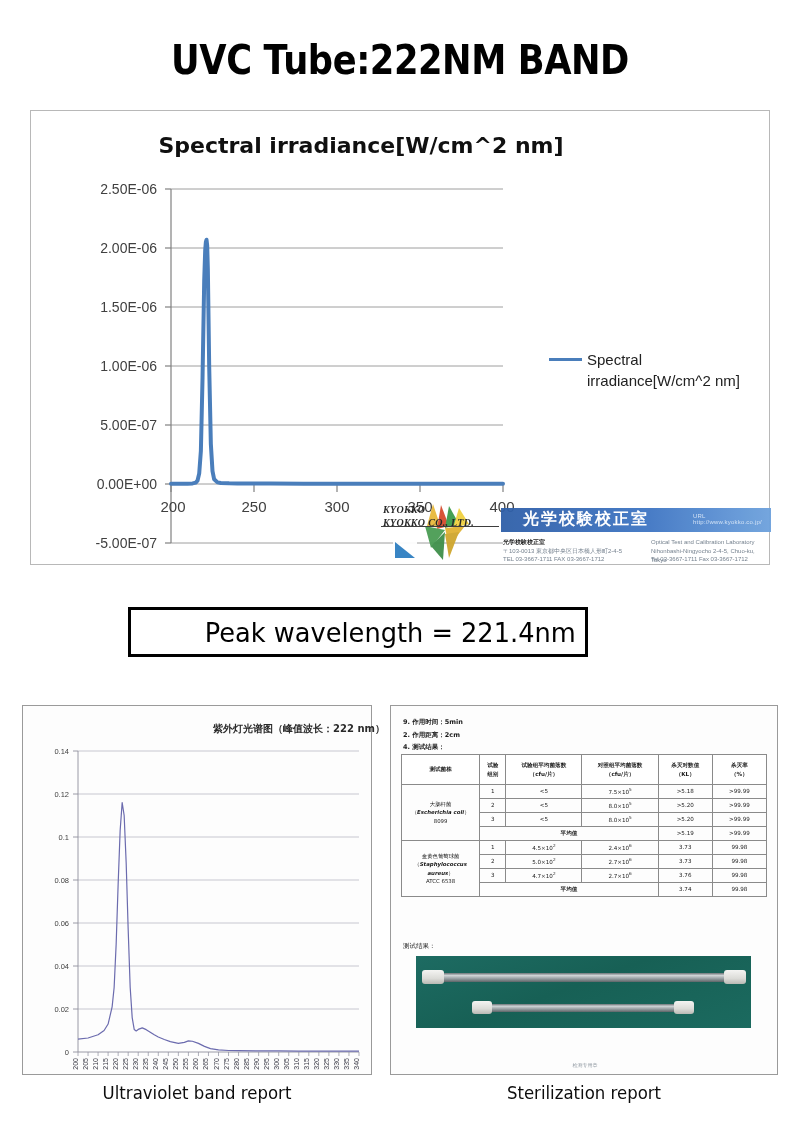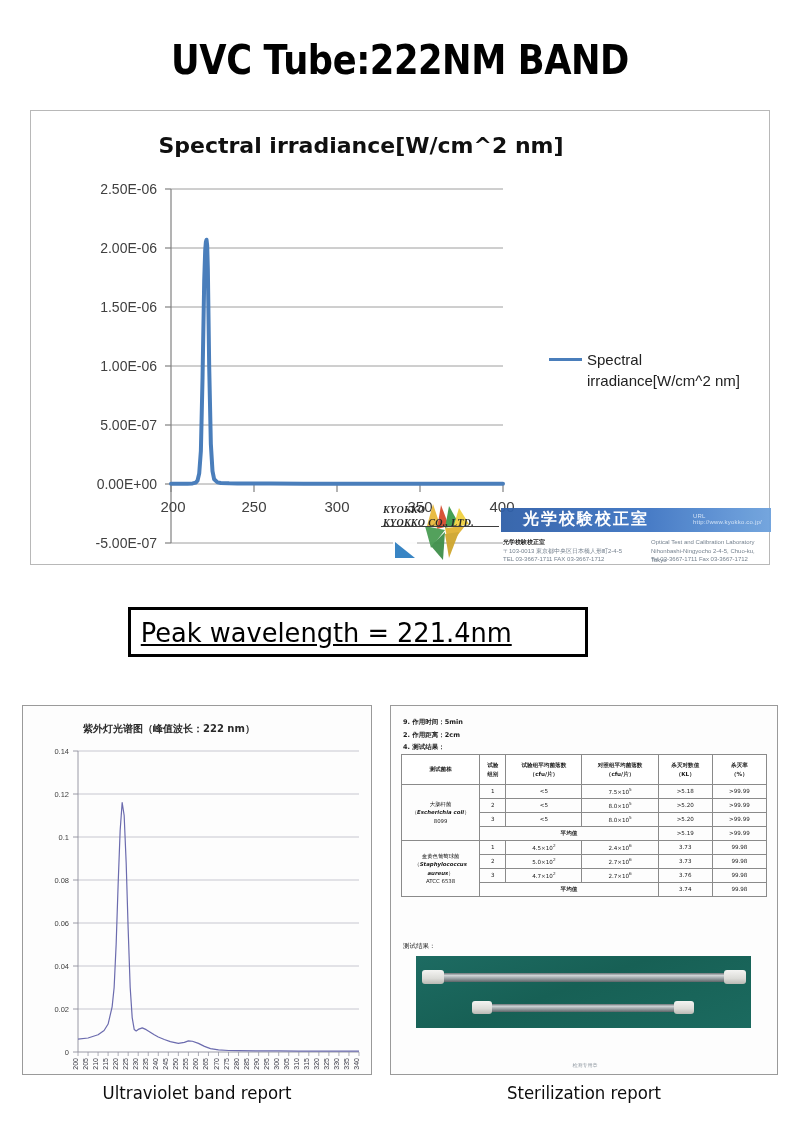--- a/index.html
+++ b/index.html
@@ -83,42 +83,42 @@
   .jp-sub { position: absolute; font-size: 6px; color:#2b2b2b; line-height: 1.5; }
   .jp-sub.bold { font-weight: bold; color:#111; }
   .jp-sub.blur { color:#6d7a88; filter: blur(0.35px); }
 
   
   .peak-box {
     position: absolute; left: 128px; top: 607px;
     width: 460px; height: 50px;
     border: 3px solid #000;
     background: #fff;
-    display: flex; align-items: center; justify-content: flex-start; text-decoration: underline;
+    display: flex; align-items: center; justify-content: flex-end;
   }
   .peak-text {
     font-family: "DejaVu Sans", sans-serif;
     font-size: 27px; color: #000;
     transform: scaleX(0.95);
   }
 
   
   .bottom-left {
     position: absolute; left: 22px; top: 705px;
     width: 350px; height: 370px;
     background: #fdfdfd; border: 1px solid #9a9a9a;
   }
   .bottom-right {
     position: absolute; left: 390px; top: 705px;
     width: 388px; height: 370px;
     background: #fdfdfd; border: 1px solid #9a9a9a;
   }
   .cn-chart-title {
-    position: absolute; left: 0; top: 16px; width: 350px;
-    text-align: left; padding-left: 60px;
+    position: absolute; left: 12px; top: 16px; width: 350px;
+    text-align: right; padding-left: 60px;
     font-family: "DejaVu Sans", sans-serif;
     font-size: 10px; font-weight: bold; color: #2a2a2a;
   }
 
   
   .rep-conditions {
     position: absolute; left: 12px; top: 10px;
     font-family: "DejaVu Sans", sans-serif;
     font-size: 6.5px; font-weight: bold; color: #1a1a1a; line-height: 1.95;
   }

